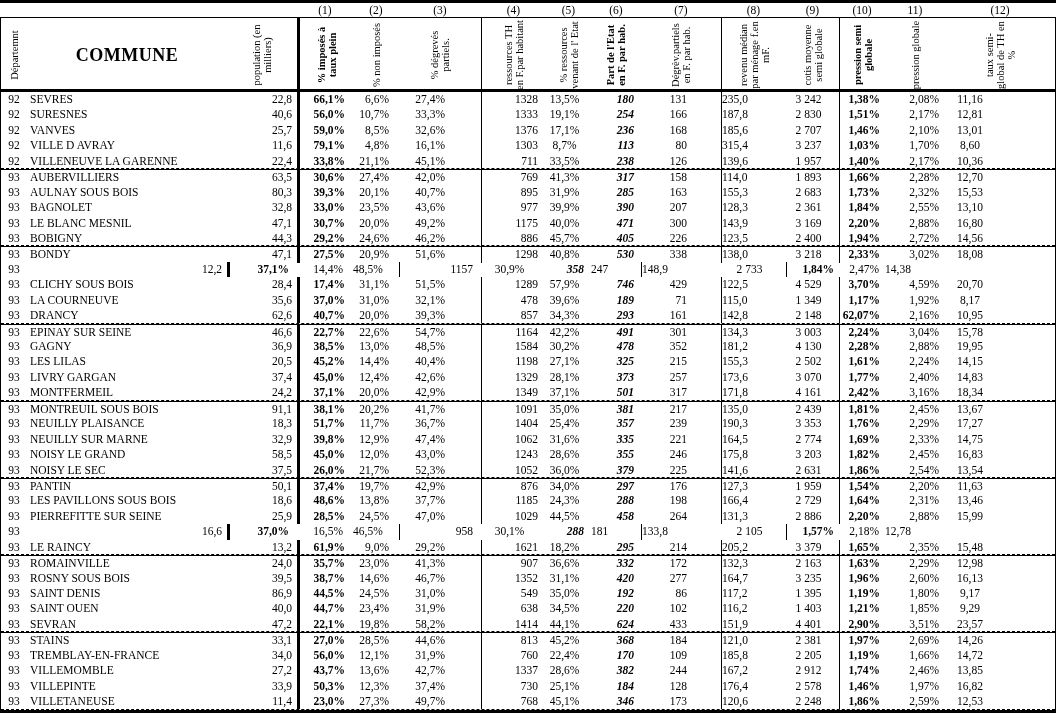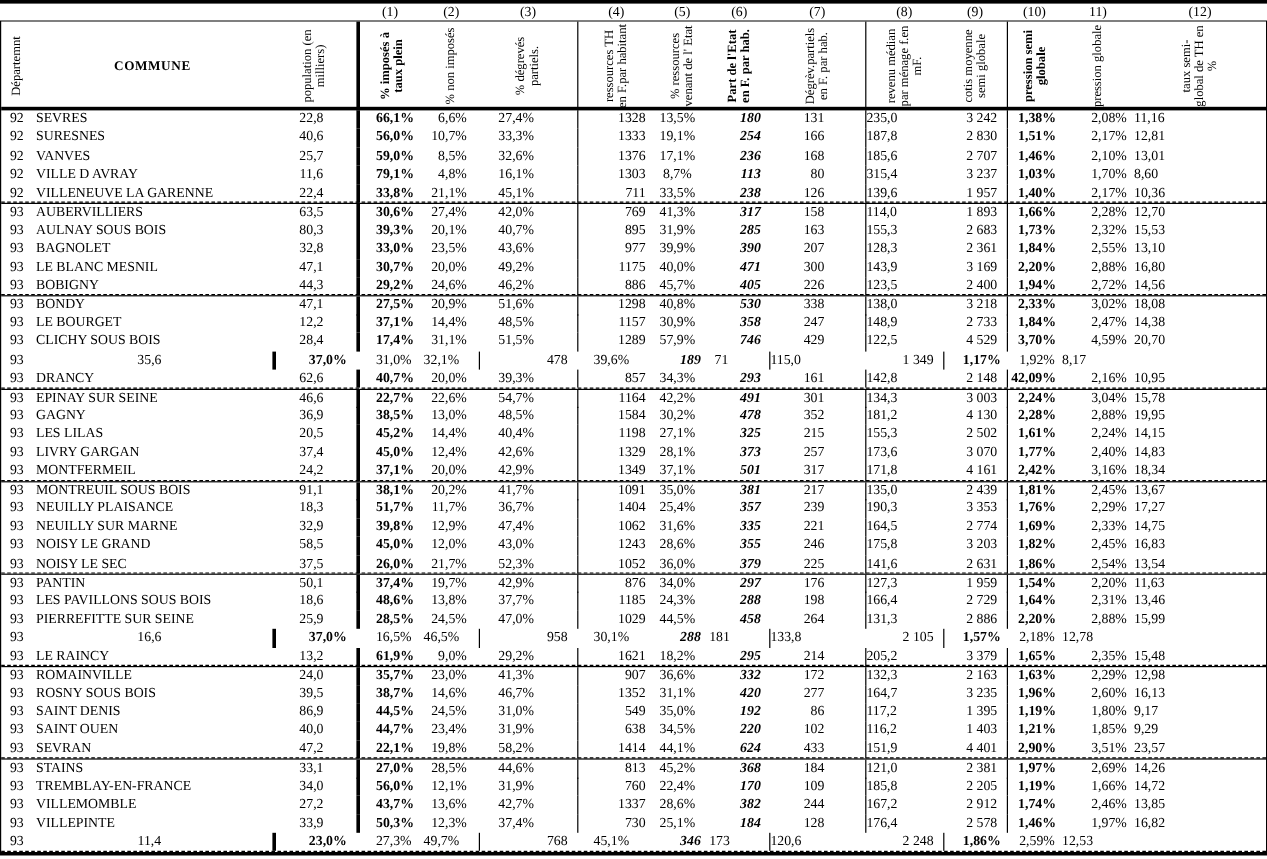--- a/index.html
+++ b/index.html
@@ -21,47 +21,47 @@
 
   .hrow { height:74px; border-bottom:3px solid #000; }
   .hcell { position:relative; height:74px; }
   .rot {
     position:absolute; top:50%; left:50%;
     transform:translate(-50%,-50%) rotate(-90deg);
     width:70px; text-align:center; font-size:10.5px; line-height:11px;
   }
   .hcell.bold .rot { font-weight:bold; }
   .commune-h { display:flex; align-items:center; justify-content:center;
-    font-weight:bold; font-size:11px; letter-spacing:.5px; }
+    font-weight:bold; font-size:18px; letter-spacing:.5px; }
 
   .drow { height:15.45px; }
   .drow > div { font-size:11.5px; line-height:15.3px; white-space:nowrap; overflow:visible; }
   .drow.gend { border-bottom:1px dashed #000; }
   .drow.gstart { border-top:1px solid #000; }
 
   .bL3 { border-left:3px solid #000; }
   .bL1 { border-left:1px solid #000; }
   .bold { font-weight:bold; }
 
   
   .c0 { text-align:center; }
   .c1 { text-align:left; padding-left:3px; }
-  .c2 { text-align:center; padding-right:5px; }
+  .c2 { text-align:right; padding-right:5px; }
   .c3 { text-align:right; padding-right:8px; }
   .c4 { text-align:right; padding-right:10px; }
   .c5 { text-align:right; padding-right:36px; }
   .c6 { text-align:right; padding-right:8px;padding-left:13px; }
   .c7 { text-align:center; padding-right:8px; }
   .c8 { text-align:right; padding-right:7px;font-style:italic; }
   .c9 { text-align:right; padding-right:34px; }
   .c10 { text-align:left; padding-right:8px; }
-  .c11 { text-align:right; padding-right:8px; }
+  .c11 { text-align:center; padding-right:8px; }
   .c12 { text-align:right; padding-right:5px; }
   .c13 { text-align:right; padding-right:6px; }
-  .c14 { text-align:left; padding-right:60px; }
+  .c14 { text-align:center; padding-right:60px; }
 </style>
 </head>
 <body>
 
 <div class="sheet">
   <div class="top-rule"></div>
 
   <div class="grid numrow">
     <div></div>
     <div></div>
@@ -312,21 +312,20 @@
           <div class="c8 bold">530</div>
           <div class="c9">338</div>
           <div class="c10 bL1">138,0</div>
           <div class="c11">3 218</div>
           <div class="c12 bL1 bold">2,33%</div>
           <div class="c13">3,02%</div>
           <div class="c14">18,08</div>
         </div>
         <div class="grid drow">
           <div class="c0">93</div>
-          <div class="c1">LE BOURGET</div>
           <div class="c2">12,2</div>
           <div class="c3 bL3 bold">37,1%</div>
           <div class="c4">14,4%</div>
           <div class="c5">48,5%</div>
           <div class="c6 bL1">1157</div>
           <div class="c7">30,9%</div>
           <div class="c8 bold">358</div>
           <div class="c9">247</div>
           <div class="c10 bL1">148,9</div>
           <div class="c11">2 733</div>
@@ -346,20 +345,21 @@
           <div class="c8 bold">746</div>
           <div class="c9">429</div>
           <div class="c10 bL1">122,5</div>
           <div class="c11">4 529</div>
           <div class="c12 bL1 bold">3,70%</div>
           <div class="c13">4,59%</div>
           <div class="c14">20,70</div>
         </div>
         <div class="grid drow">
           <div class="c0">93</div>
+          <div class="c1">LA COURNEUVE</div>
           <div class="c2">35,6</div>
           <div class="c3 bL3 bold">37,0%</div>
           <div class="c4">31,0%</div>
           <div class="c5">32,1%</div>
           <div class="c6 bL1">478</div>
           <div class="c7">39,6%</div>
           <div class="c8 bold">189</div>
           <div class="c9">71</div>
           <div class="c10 bL1">115,0</div>
           <div class="c11">1 349</div>
@@ -373,21 +373,21 @@
           <div class="c2">62,6</div>
           <div class="c3 bL3 bold">40,7%</div>
           <div class="c4">20,0%</div>
           <div class="c5">39,3%</div>
           <div class="c6 bL1">857</div>
           <div class="c7">34,3%</div>
           <div class="c8 bold">293</div>
           <div class="c9">161</div>
           <div class="c10 bL1">142,8</div>
           <div class="c11">2 148</div>
-          <div class="c12 bL1 bold">42,09%</div>
+          <div class="c12 bL1 bold">62,07%</div>
           <div class="c13">2,16%</div>
           <div class="c14">10,95</div>
         </div>
         <div class="grid drow gstart">
           <div class="c0">93</div>
           <div class="c1">EPINAY SUR SEINE</div>
           <div class="c2">46,6</div>
           <div class="c3 bL3 bold">22,7%</div>
           <div class="c4">22,6%</div>
           <div class="c5">54,7%</div>
@@ -786,20 +786,21 @@
           <div class="c8 bold">184</div>
           <div class="c9">128</div>
           <div class="c10 bL1">176,4</div>
           <div class="c11">2 578</div>
           <div class="c12 bL1 bold">1,46%</div>
           <div class="c13">1,97%</div>
           <div class="c14">16,82</div>
         </div>
         <div class="grid drow gend">
           <div class="c0">93</div>
+          <div class="c1">VILLETANEUSE</div>
           <div class="c2">11,4</div>
           <div class="c3 bL3 bold">23,0%</div>
           <div class="c4">27,3%</div>
           <div class="c5">49,7%</div>
           <div class="c6 bL1">768</div>
           <div class="c7">45,1%</div>
           <div class="c8 bold">346</div>
           <div class="c9">173</div>
           <div class="c10 bL1">120,6</div>
           <div class="c11">2 248</div>

